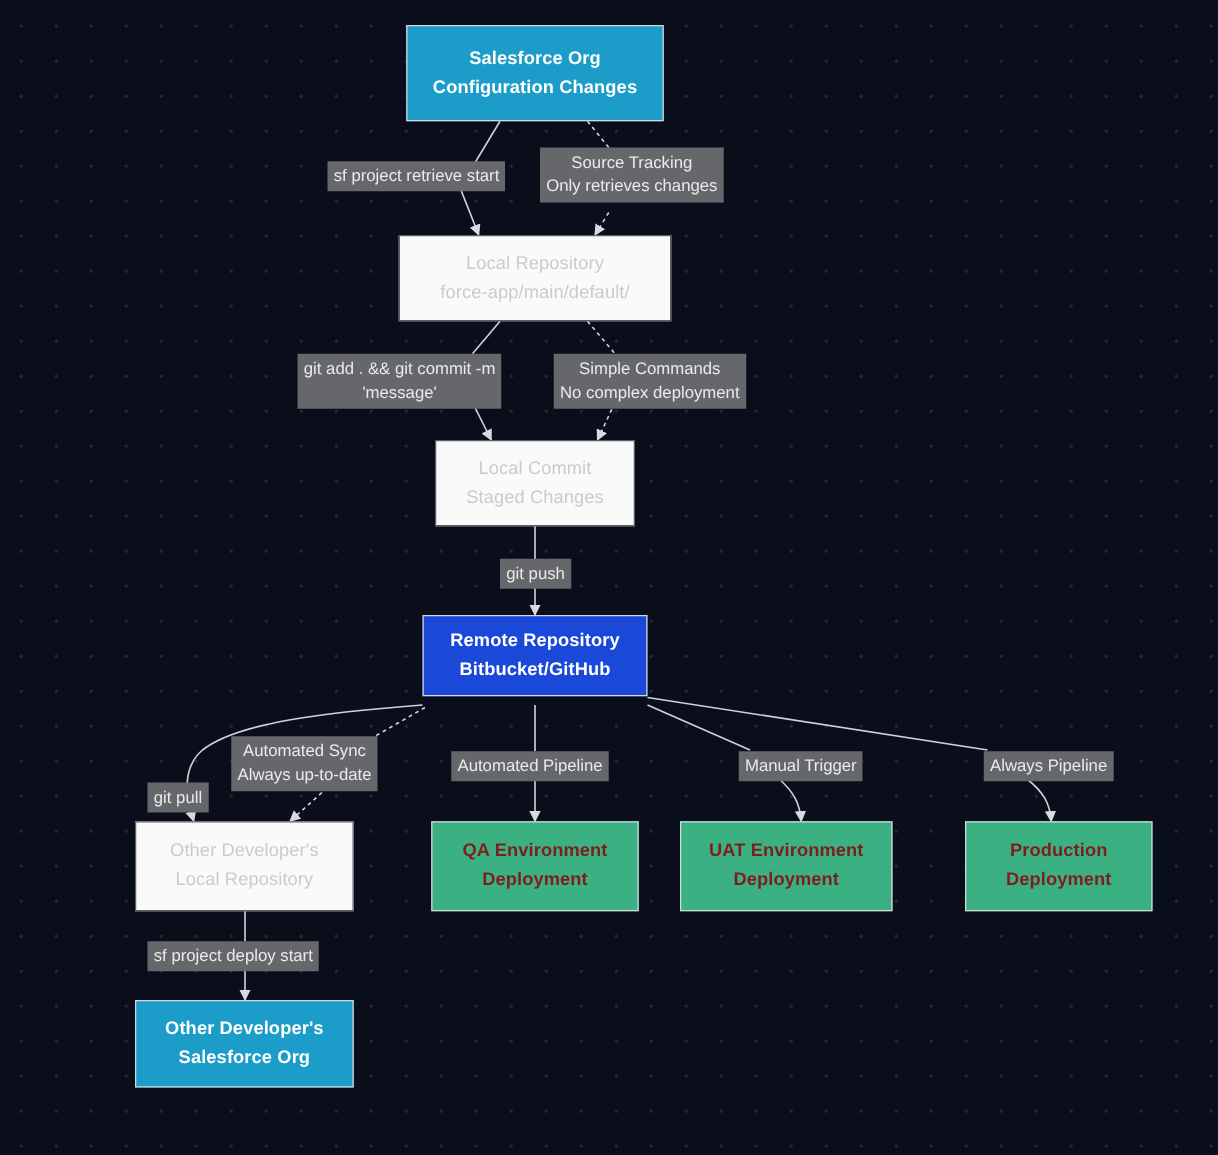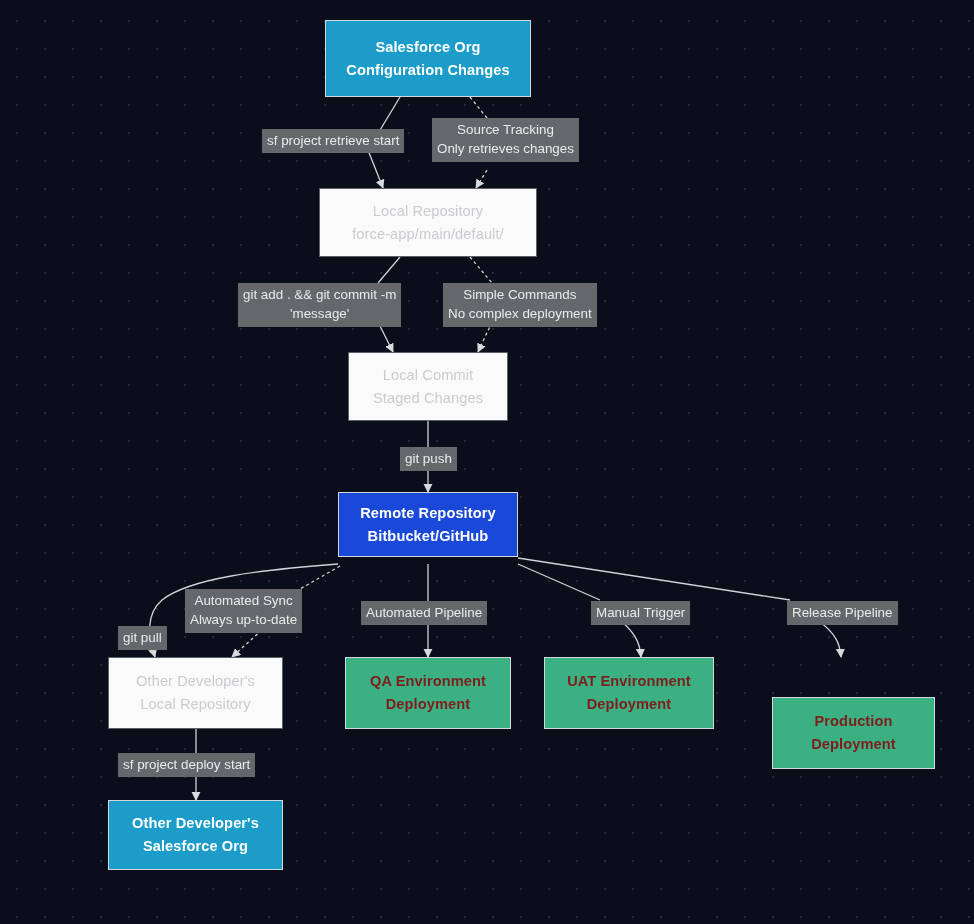--- a/index.html
+++ b/index.html
@@ -127,21 +127,21 @@
   <div class="node node-green" style="left:345px; top:657px; width:166px; height:72px;">
     <span class="ln">QA Environment</span>
     <span class="ln">Deployment</span>
   </div>
 
   <div class="node node-green" style="left:544px; top:657px; width:170px; height:72px;">
     <span class="ln">UAT Environment</span>
     <span class="ln">Deployment</span>
   </div>
 
-  <div class="node node-green" style="left:772px; top:657px; width:163px; height:72px;margin-top:40px;">
+  <div class="node node-green" style="left:772px; top:657px; width:150px; height:72px;">
     <span class="ln">Production</span>
     <span class="ln">Deployment</span>
   </div>
 
   <div class="node node-cyan" style="left:108px; top:800px; width:175px; height:70px;">
     <span class="ln">Other Developer's</span>
     <span class="ln">Salesforce Org</span>
   </div>
 
   <div class="elabel" style="left:262px; top:129px;">
@@ -178,20 +178,20 @@
 
   <div class="elabel" style="left:361px; top:601px;">
     <span class="ln">Automated Pipeline</span>
   </div>
 
   <div class="elabel" style="left:591px; top:601px;">
     <span class="ln">Manual Trigger</span>
   </div>
 
   <div class="elabel" style="left:787px; top:601px;">
-    <span class="ln">Release Pipeline</span>
+    <span class="ln">Always Pipeline</span>
   </div>
 
   <div class="elabel" style="left:118px; top:753px;">
     <span class="ln">sf project deploy start</span>
   </div>
 
 </div>
 
 </body></html>

